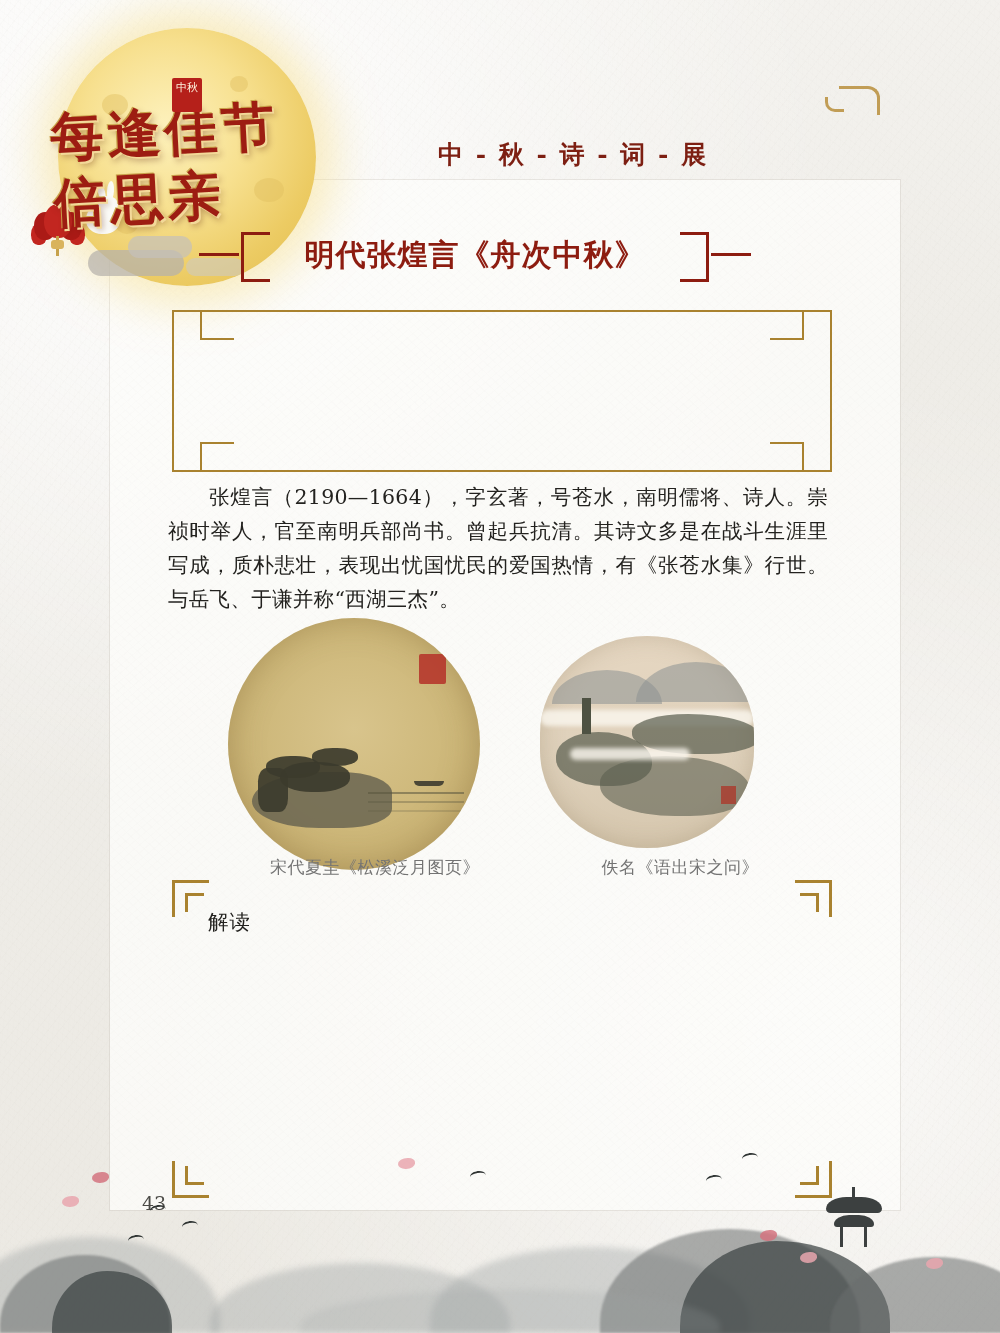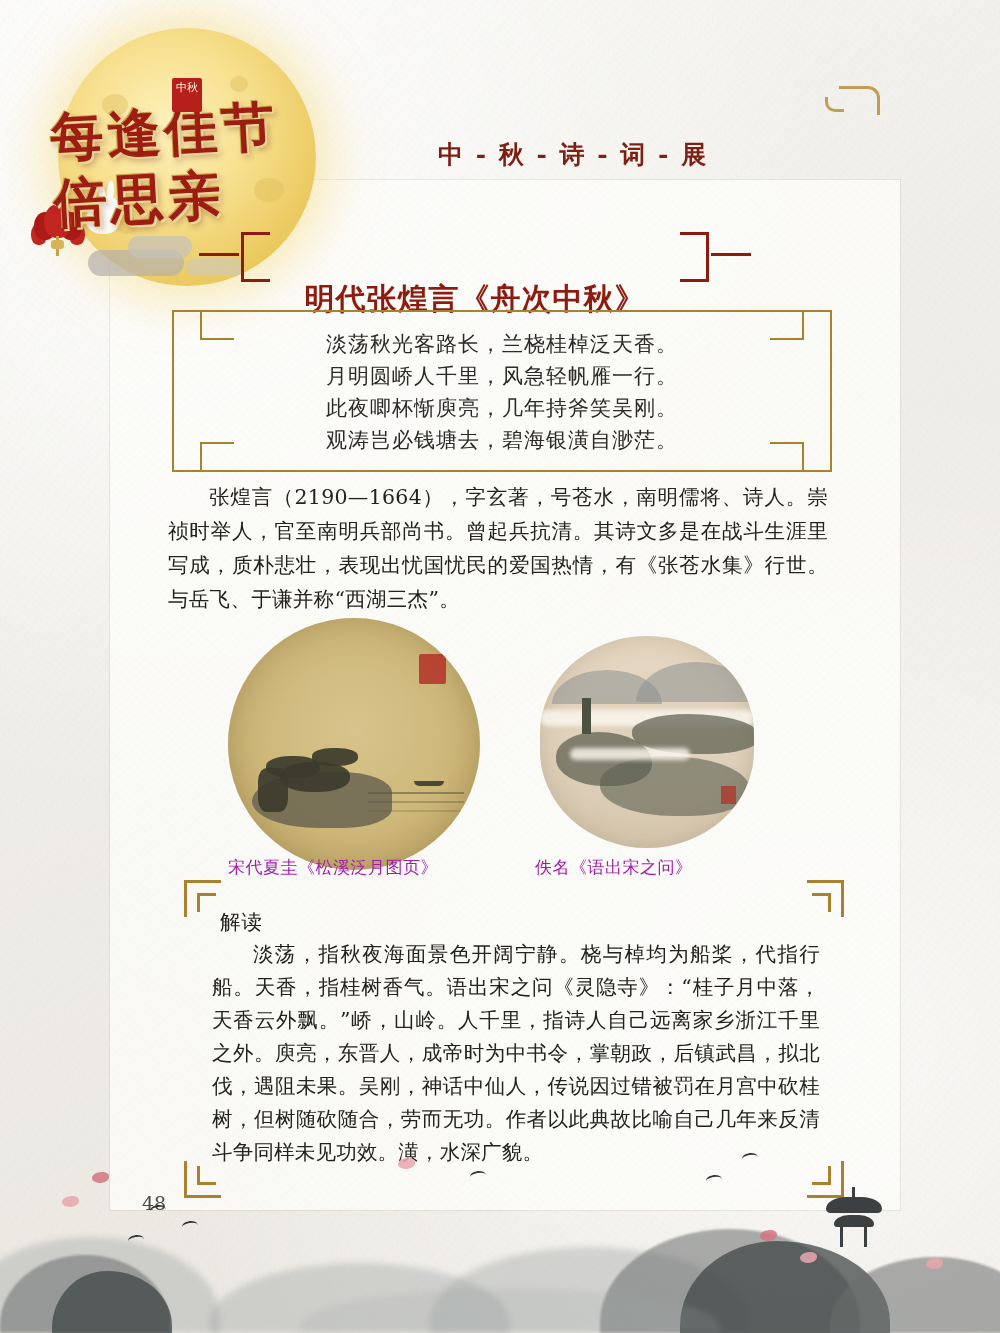--- a/index.html
+++ b/index.html
@@ -217,21 +217,20 @@
   .poem-title {
     position: absolute;
     left: 0; top: 0;
     width: 100%;
     text-align: center;
     font-size: 30px;
     font-weight: 700;
     color: #8d1c10;
     letter-spacing: 1px;
     line-height: 46px;
-    margin-top: 44px;
   }
   .corner-br-l, .corner-br-r {
     position: absolute;
     width: 26px;
     height: 44px;
     border: 3px solid #8d1c10;
     top: 0;
   }
   .corner-br-l { left: -24px; border-right: none; }
   .corner-br-r { right: -24px; border-left: none; }
@@ -378,31 +377,31 @@
     position: absolute;
     right: 18px; bottom: 44px;
     width: 15px; height: 18px;
     background: #ab3a2c;
     opacity: .8;
   }
 
   .caption {
     position: absolute;
     font-size: 17px;
-    color: #a21caf;
-    text-align: left;
+    color: #737373;
+    text-align: right;
     letter-spacing: .5px;
   }
   .caption-1 { left: 228px; top: 856px; width: 252px; }
   .caption-2 { left: 535px; top: 856px; width: 224px; }
 
   
   .explain-frame {
     position: absolute;
-    left: 184px;
+    left: 172px;
     top: 880px;
     width: 660px;
     height: 318px;
   }
   .corner {
     position: absolute;
     width: 34px;
     height: 34px;
     border: 3px solid #a9822f;
   }
@@ -585,24 +584,20 @@
   <div class="vline" style="left:0;top:0;height:162px;"></div>
   <div class="vline" style="right:0;top:0;height:162px;"></div>
   <div class="hline" style="left:28px;top:28px;width:34px;"></div>
   <div class="vline" style="left:28px;top:0;height:28px;"></div>
   <div class="hline" style="right:28px;top:28px;width:34px;"></div>
   <div class="vline" style="right:28px;top:0;height:28px;"></div>
   <div class="hline" style="left:28px;bottom:28px;width:34px;"></div>
   <div class="vline" style="left:28px;bottom:0;height:28px;"></div>
   <div class="hline" style="right:28px;bottom:28px;width:34px;"></div>
   <div class="vline" style="right:28px;bottom:0;height:28px;"></div>
-  <div class="poem-text">淡荡秋光客路长，兰桡桂棹泛天香。
-月明圆峤人千里，风急轻帆雁一行。
-此夜唧杯惭庾亮，几年持斧笑吴刚。
-观涛岂必钱塘去，碧海银潢自渺茫。</div>
 </div>
 
 <div class="bio">张煌言（2190—1664），字玄著，号苍水，南明儒将、诗人。崇祯时举人，官至南明兵部尚书。曾起兵抗清。其诗文多是在战斗生涯里写成，质朴悲壮，表现出忧国忧民的爱国热情，有《张苍水集》行世。与岳飞、于谦并称“西湖三杰”。</div>
 
 <div class="fig-round">
   <div class="hill"></div>
   <div class="tree" style="left:52px;bottom:78px;width:70px;height:30px;"></div>
   <div class="tree" style="left:38px;bottom:92px;width:54px;height:22px;"></div>
   <div class="tree" style="left:84px;bottom:104px;width:46px;height:18px;"></div>
   <div class="tree" style="left:30px;bottom:58px;width:30px;height:44px;border-radius:30%;"></div>
@@ -625,24 +620,23 @@
 
 <div class="caption caption-1">宋代夏圭《松溪泛月图页》</div>
 <div class="caption caption-2">佚名《语出宋之问》</div>
 
 <div class="explain-frame">
   <div class="corner tl"></div>
   <div class="corner tr"></div>
   <div class="corner bl"></div>
   <div class="corner br"></div>
   <div class="explain-label">解读</div>
-  <div class="explain-body">淡荡，指秋夜海面景色开阔宁静。桡与棹均为船桨，代指行船。天香，指桂树香气。语出宋之问《灵隐寺》：“桂子月中落，天香云外飘。”峤，山岭。人千里，指诗人自己远离家乡浙江千里之外。庾亮，东晋人，成帝时为中书令，掌朝政，后镇武昌，拟北伐，遇阻未果。吴刚，神话中仙人，传说因过错被罚在月宫中砍桂树，但树随砍随合，劳而无功。作者以此典故比喻自己几年来反清斗争同样未见功效。潢，水深广貌。</div>
-</div>
-
-<div class="page-num">48</div>
+</div>
+
+<div class="page-num">43</div>
 
 <div class="ink-wash">
   <div class="ink-soft" style="left:-40px;width:260px;height:96px;"></div>
   <div class="ink-mtn" style="left:0px;width:170px;height:78px;"></div>
   <div class="ink-dark" style="left:52px;width:120px;height:62px;"></div>
   <div class="ink-soft" style="left:210px;width:300px;height:70px;"></div>
   <div class="ink-soft" style="left:430px;width:320px;height:86px;"></div>
   <div class="ink-mtn" style="left:600px;width:260px;height:104px;"></div>
   <div class="ink-dark" style="left:680px;width:210px;height:92px;"></div>
   <div class="ink-mtn" style="left:830px;width:210px;height:76px;"></div>

